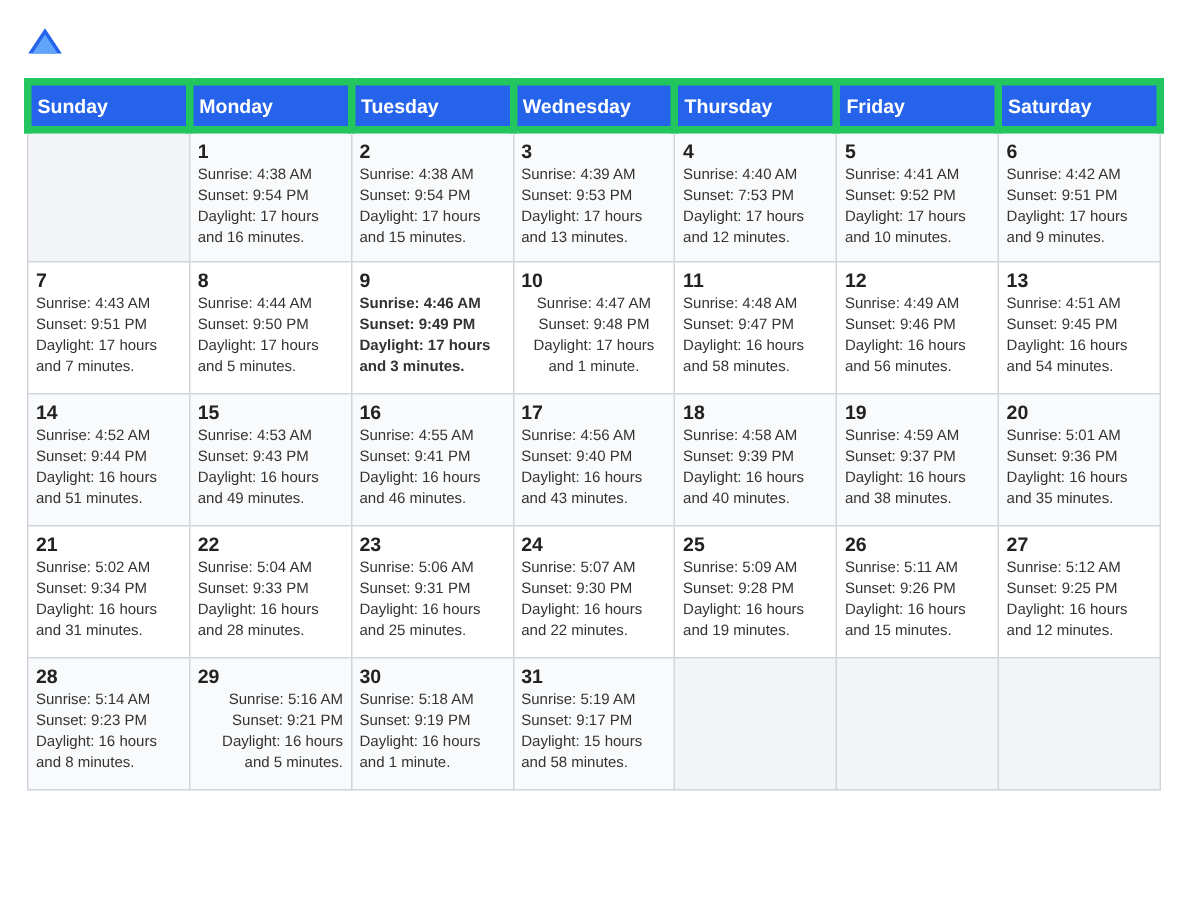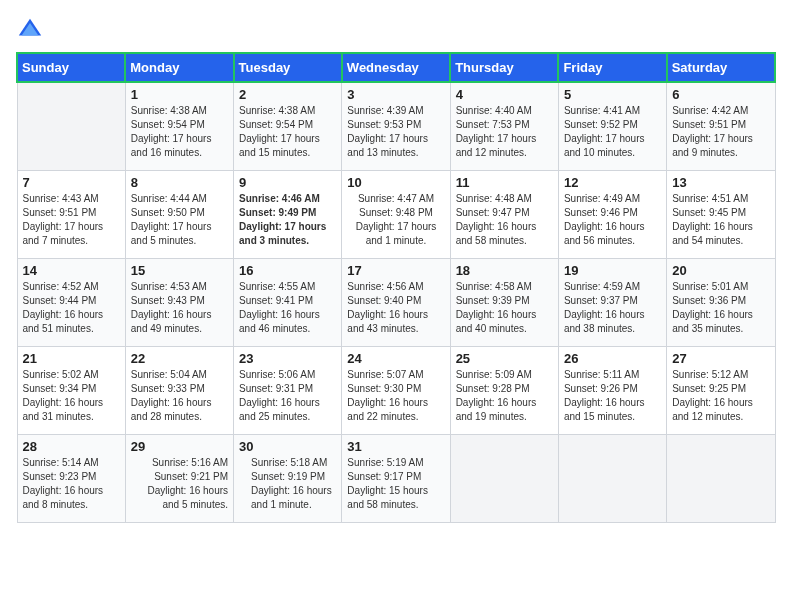--- a/index.html
+++ b/index.html
@@ -58,21 +58,21 @@
       border-collapse: collapse;
       font-size: 11px;
     }
     .calendar thead th {
       background: #2563eb;
       color: #fff;
       padding: 6px 4px;
       text-align: left;
       font-size: 13px;
       font-weight: bold;
-      border: 2px solid #22c55e;
+      border: 5px solid #22c55e;
     }
     .calendar tbody td {
       border: 1px solid #d1d5db;
       vertical-align: top;
       padding: 4px 5px;
       width: 108px;
       height: 88px;
       background: #fff;
     }
     .calendar tbody tr:nth-child(odd) td {
@@ -309,21 +309,21 @@
 Daylight: 16 hours and 8 minutes.</div>
         </td>
         <td>
           <span class="day-num">29</span>
           <div class="day-info" style="white-space: pre-line; text-align: right;">Sunrise: 5:16 AM
 Sunset: 9:21 PM
 Daylight: 16 hours and 5 minutes.</div>
         </td>
         <td>
           <span class="day-num">30</span>
-          <div class="day-info" style="white-space: pre-line; margin-left: 12px;">Sunrise: 5:18 AM
+          <div class="day-info" style="white-space: pre-line;">Sunrise: 5:18 AM
 Sunset: 9:19 PM
 Daylight: 16 hours and 1 minute.</div>
         </td>
         <td>
           <span class="day-num">31</span>
           <div class="day-info" style="white-space: pre-line;">Sunrise: 5:19 AM
 Sunset: 9:17 PM
 Daylight: 15 hours and 58 minutes.</div>
         </td>
         <td class="empty-cell"></td>

